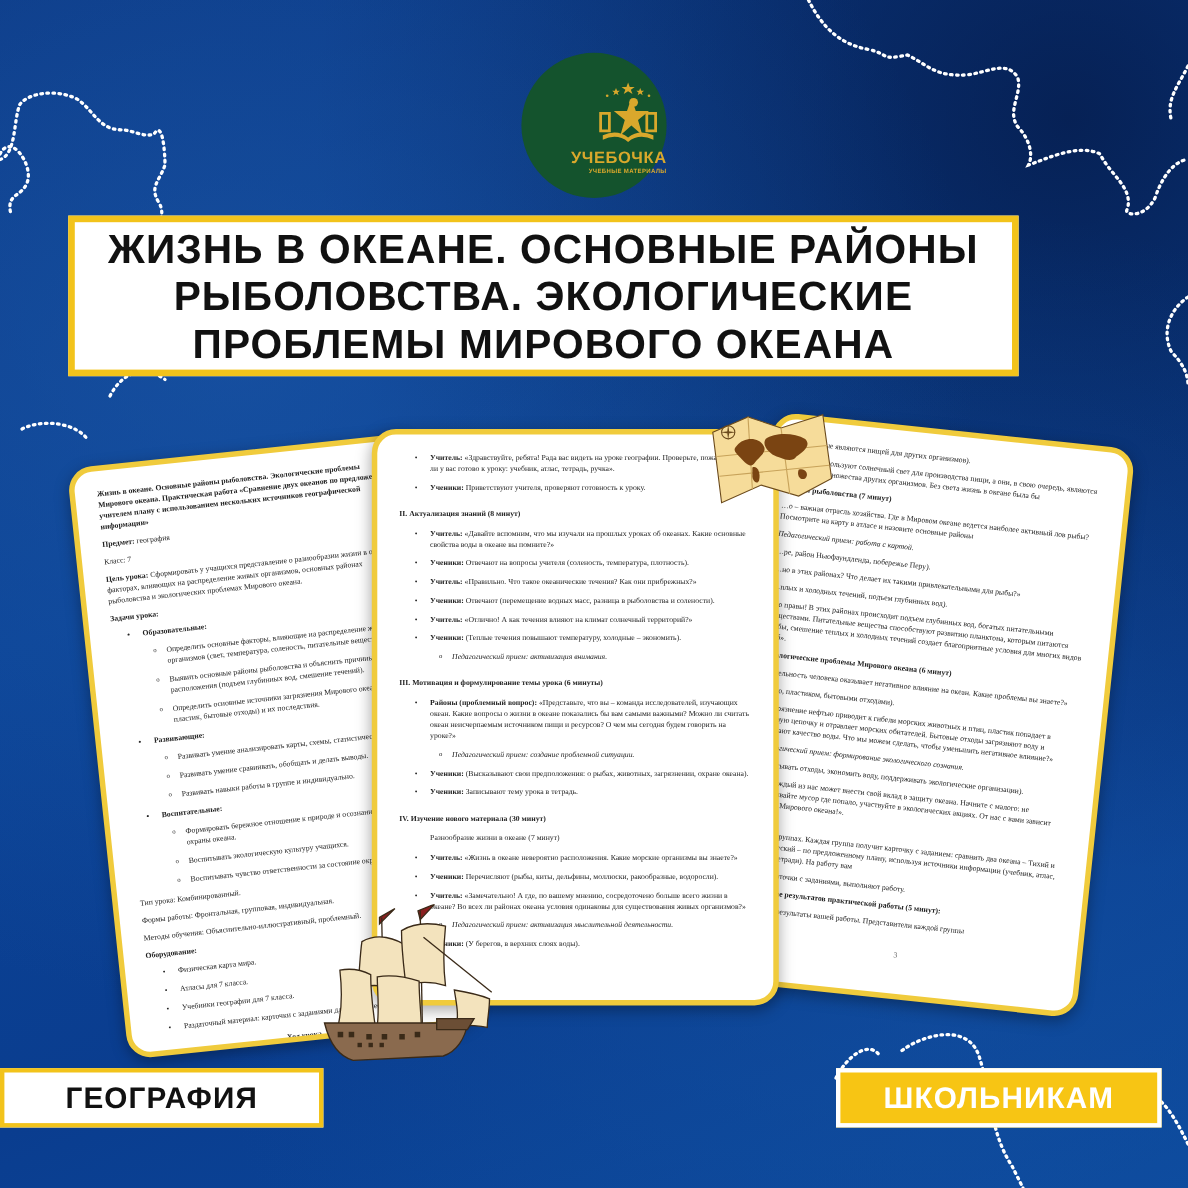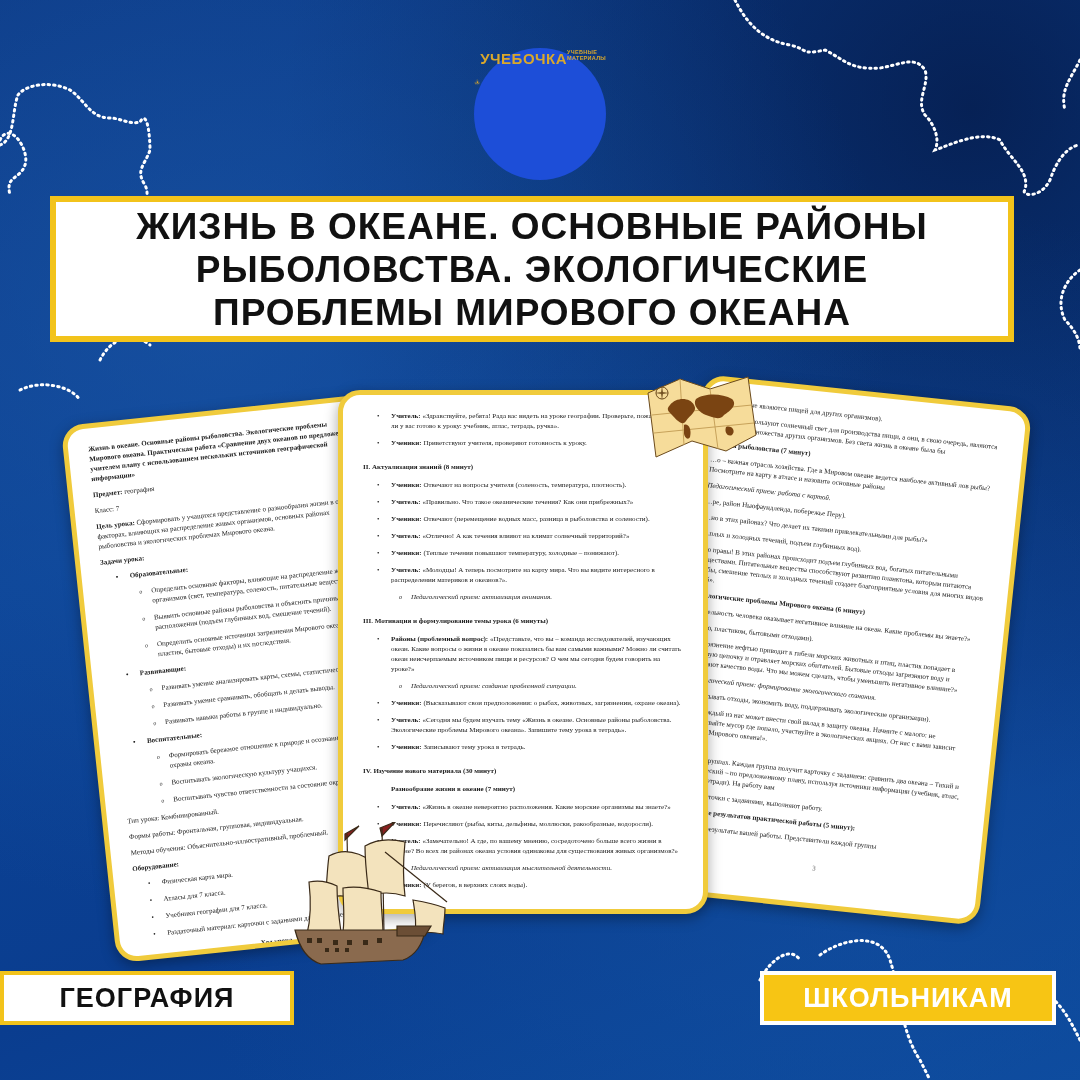--- a/index.html
+++ b/index.html
@@ -11,33 +11,33 @@
       radial-gradient(ellipse at 20% 30%, rgba(30,90,170,0.55), transparent 55%),
       radial-gradient(ellipse at 80% 80%, rgba(20,80,160,0.55), transparent 55%),
       radial-gradient(ellipse at 90% 10%, rgba(5,25,70,0.8), transparent 50%),
       linear-gradient(160deg, #0c3a86 0%, #0b4396 40%, #0a3d8f 70%, #0b4a9e 100%);
   }
   .bg-svg { position: absolute; left: 0; top: 0; width: 1080px; height: 1080px; pointer-events: none; }
 
   
   .logo {
     position: absolute; left: 474px; top: 48px; width: 132px; height: 132px;
-    border-radius: 50%; background: #1d4ed8;
-    display: flex; flex-direction: row; align-items: flex-start; justify-content: center;
+    border-radius: 50%; background: #14532d;
+    display: flex; flex-direction: column; align-items: flex-end; justify-content: center;
   }
   .logo svg { width: 70px; height: 60px; margin-top: 4px; }
   .logo-name {
     font-family: "Liberation Sans", sans-serif; font-weight: 700; font-size: 15px;
     color: #d9a82c; letter-spacing: 0.5px; margin-top: 2px;
   }
   .logo-sub { font-size: 5.5px; font-weight: 700; color: #d9a82c; letter-spacing: 0.3px; margin-top: 1px; }
 
   
   .title-box {
-    position: absolute; left: 50px; top: 196px; width: 964px; height: 146px;
+    position: absolute; left: 62px; top: 196px; width: 864px; height: 146px;
     background: #ffffff; border: 6px solid #f2c31b;
     display: flex; align-items: center; justify-content: center; text-align: center;
   }
   .title-text {
     font-family: "Liberation Sans", sans-serif; font-weight: 700;
     font-size: 37px; line-height: 43px; color: #111111; letter-spacing: 1px;
     white-space: pre-line;
   }
 
   
@@ -62,21 +62,21 @@
   .doc-inner { padding: 16px 18px 10px 20px; }
   .doc-right .doc-inner { padding-left: 6px; margin-left: -70px; }
   .p { margin-bottom: 6px; }
   .b { font-weight: 700; }
   .i { font-style: italic; }
   .li { position: relative; padding-left: 28px; margin-bottom: 7px; }
   .li::before { content: "•"; position: absolute; left: 14px; top: 0; }
   .li2 { position: relative; padding-left: 48px; margin-bottom: 7px; }
   .li2::before { content: "o"; position: absolute; left: 36px; top: 0; font-size: 6px; }
   .sec { font-weight: 700; margin: 14px 0 8px 0; }
-  .sub { font-weight: 700; padding-left: 28px; margin-bottom: 8px; }
+  .sub { font-weight: 400; padding-left: 28px; margin-bottom: 8px; }
   .pnum { text-align: center; margin-top: 18px; color: #666; }
 
   
   .map-deco { position: absolute; left: 640px; top: 375px; width: 118px; height: 84px; z-index: 5; }
   .ship-deco { position: absolute; left: 285px; top: 822px; width: 165px; height: 150px; z-index: 6; }
 
   
   .tag-left {
     position: absolute; left: 0; top: 971px; width: 294px; height: 54px;
     background: #ffffff; border: 4px solid #f2c31b;
@@ -187,33 +187,32 @@
     <div class="pnum">3</div>
   </div>
 </div>
 
 <div class="doc doc-mid">
   <div class="doc-inner">
     <div class="li"><span class="b">Учитель:</span> <span>«Здравствуйте, ребята! Рада вас видеть на уроке географии. Проверьте, пожалуйста, все ли у вас готово к уроку: учебник, атлас, тетрадь, ручка».</span></div>
     <div class="li"><span class="b">Ученики:</span> <span>Приветствуют учителя, проверяют готовность к уроку.</span></div>
 
     <div class="sec">II. Актуализация знаний (8 минут)</div>
+    <div class="li"><span class="b">Учитель:</span> <span>«Давайте вспомним, что мы изучали на прошлых уроках об океанах. Какие основные свойства воды в океане вы помните?»</span></div>
     <div class="li"><span class="b">Ученики:</span> <span>Отвечают на вопросы учителя (соленость, температура, плотность).</span></div>
     <div class="li"><span class="b">Учитель:</span> <span>«Правильно. Что такое океанические течения? Как они прибрежных?»</span></div>
     <div class="li"><span class="b">Ученики:</span> <span>Отвечают (перемещение водных масс, разница в рыболовства и солености).</span></div>
     <div class="li"><span class="b">Учитель:</span> <span>«Отлично! А как течения влияют на климат солнечный территорий?»</span></div>
-    <div class="li"><span class="b">Ученики:</span> <span>(Теплые течения повышают температуру, холодные – понижают).</span></div>
-    <div class="li"><span class="b">Учитель:</span> <span>«Молодцы! А теперь посмотрите на карту мира. Что вы видите интересного в распределении материков и океанов?».</span></div>
+    <div class="li"><span class="b">Ученики:</span> <span>(Теплые течения повышают температуру, холодные – экономить).</span></div>
     <div class="li2 i">Педагогический прием: активизация внимания.</div>
 
     <div class="sec">III. Мотивация и формулирование темы урока (6 минуты)</div>
     <div class="li"><span class="b">Районы (проблемный вопрос):</span> <span>«Представьте, что вы – команда исследователей, изучающих океан. Какие вопросы о жизни в океане показались бы вам самыми важными? Можно ли считать океан неисчерпаемым источником пищи и ресурсов? О чем мы сегодня будем говорить на уроке?»</span></div>
     <div class="li2 i">Педагогический прием: создание проблемной ситуации.</div>
     <div class="li"><span class="b">Ученики:</span> <span>(Высказывают свои предположения: о рыбах, животных, загрязнении, охране океана).</span></div>
-    <div class="li"><span class="b">Учитель:</span> <span>«Сегодня мы будем изучать тему «Жизнь в океане. Основные районы рыболовства. Экологические проблемы Мирового океана». Запишите тему урока в тетрадь».</span></div>
     <div class="li"><span class="b">Ученики:</span> <span>Записывают тему урока в тетрадь.</span></div>
 
     <div class="sec">IV. Изучение нового материала (30 минут)</div>
     <div class="sub">Разнообразие жизни в океане (7 минут)</div>
     <div class="li"><span class="b">Учитель:</span> <span>«Жизнь в океане невероятно расположения. Какие морские организмы вы знаете?»</span></div>
     <div class="li"><span class="b">Ученики:</span> <span>Перечисляют (рыбы, киты, дельфины, моллюски, ракообразные, водоросли).</span></div>
     <div class="li"><span class="b">Учитель:</span> <span>«Замечательно! А где, по вашему мнению, сосредоточено больше всего жизни в океане? Во всех ли районах океана условия одинаковы для существования живых организмов?»</span></div>
     <div class="li2 i">Педагогический прием: активизация мыслительной деятельности.</div>
     <div class="li"><span class="b">Ученики:</span> <span>(У берегов, в верхних слоях воды).</span></div>
 

